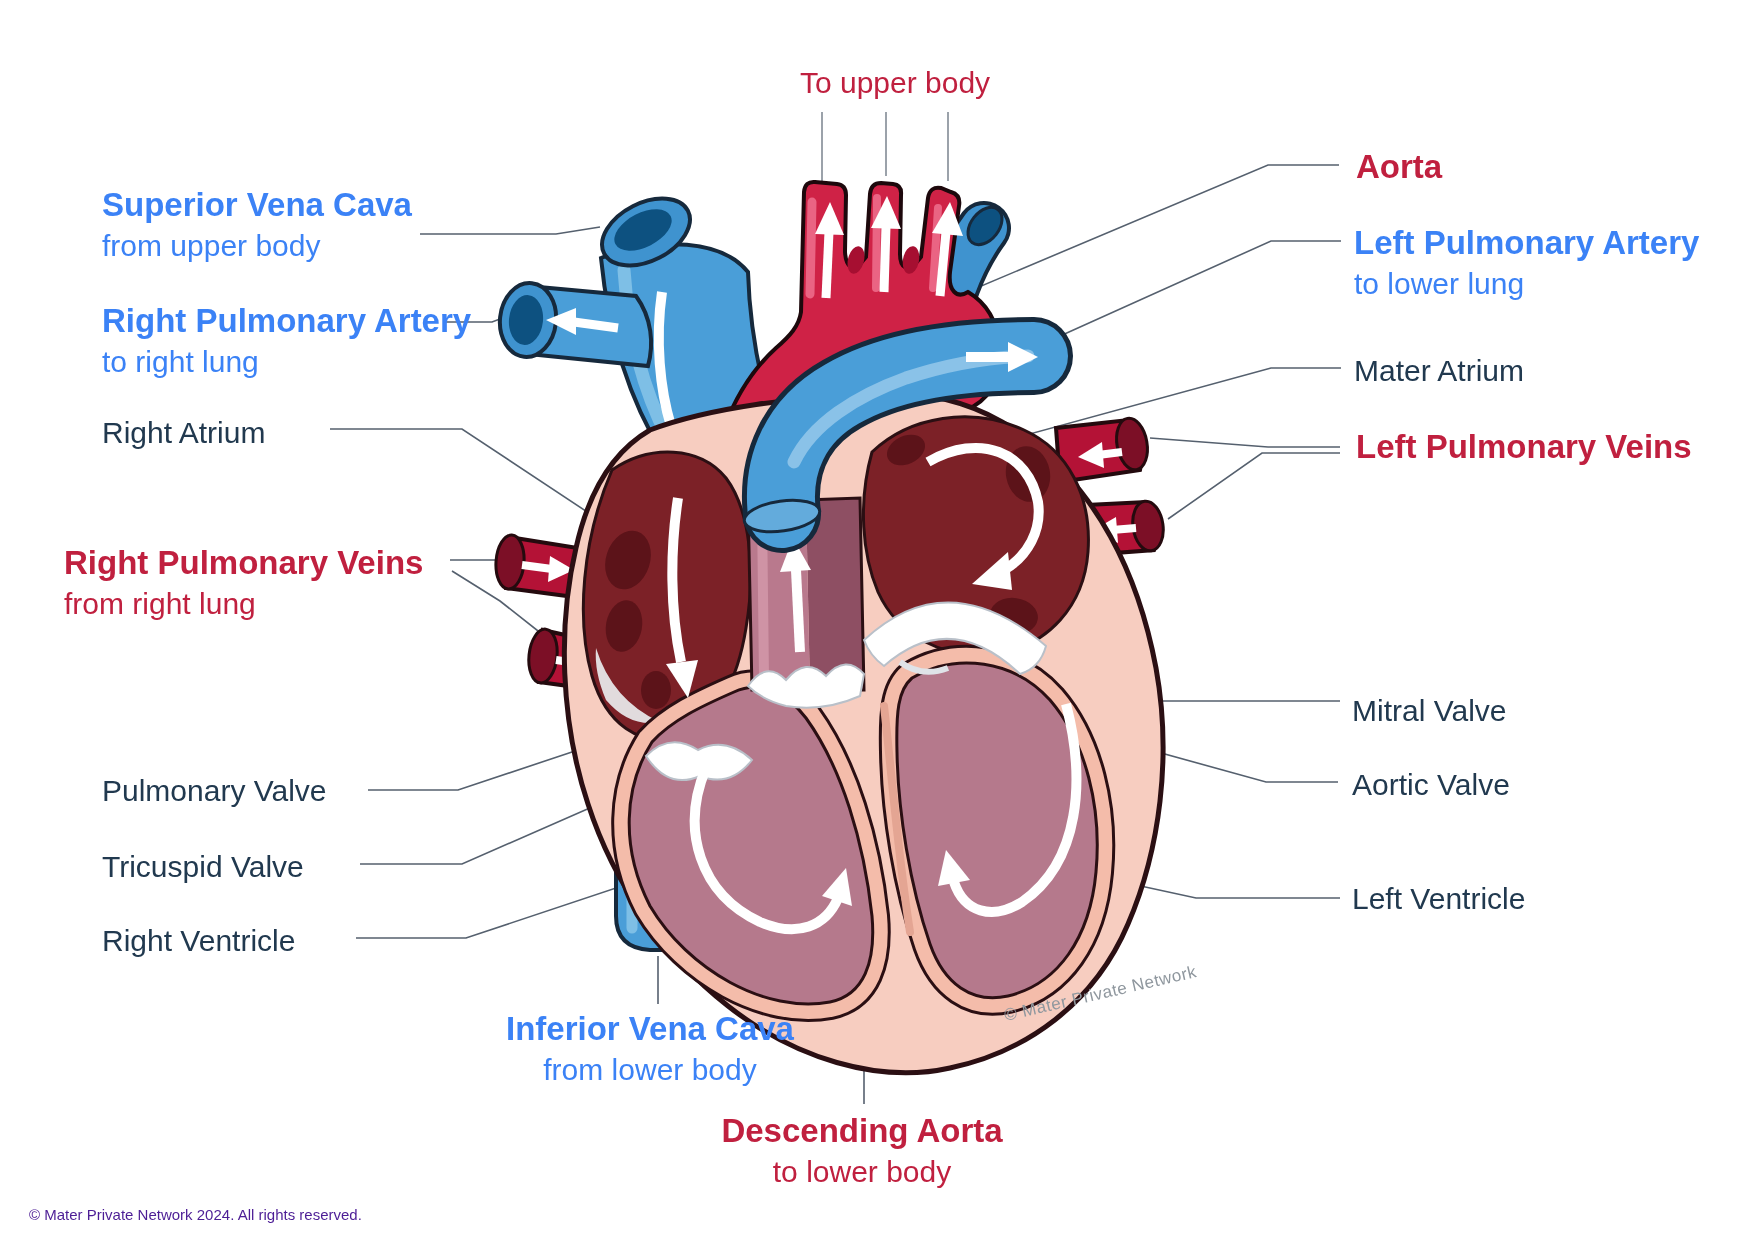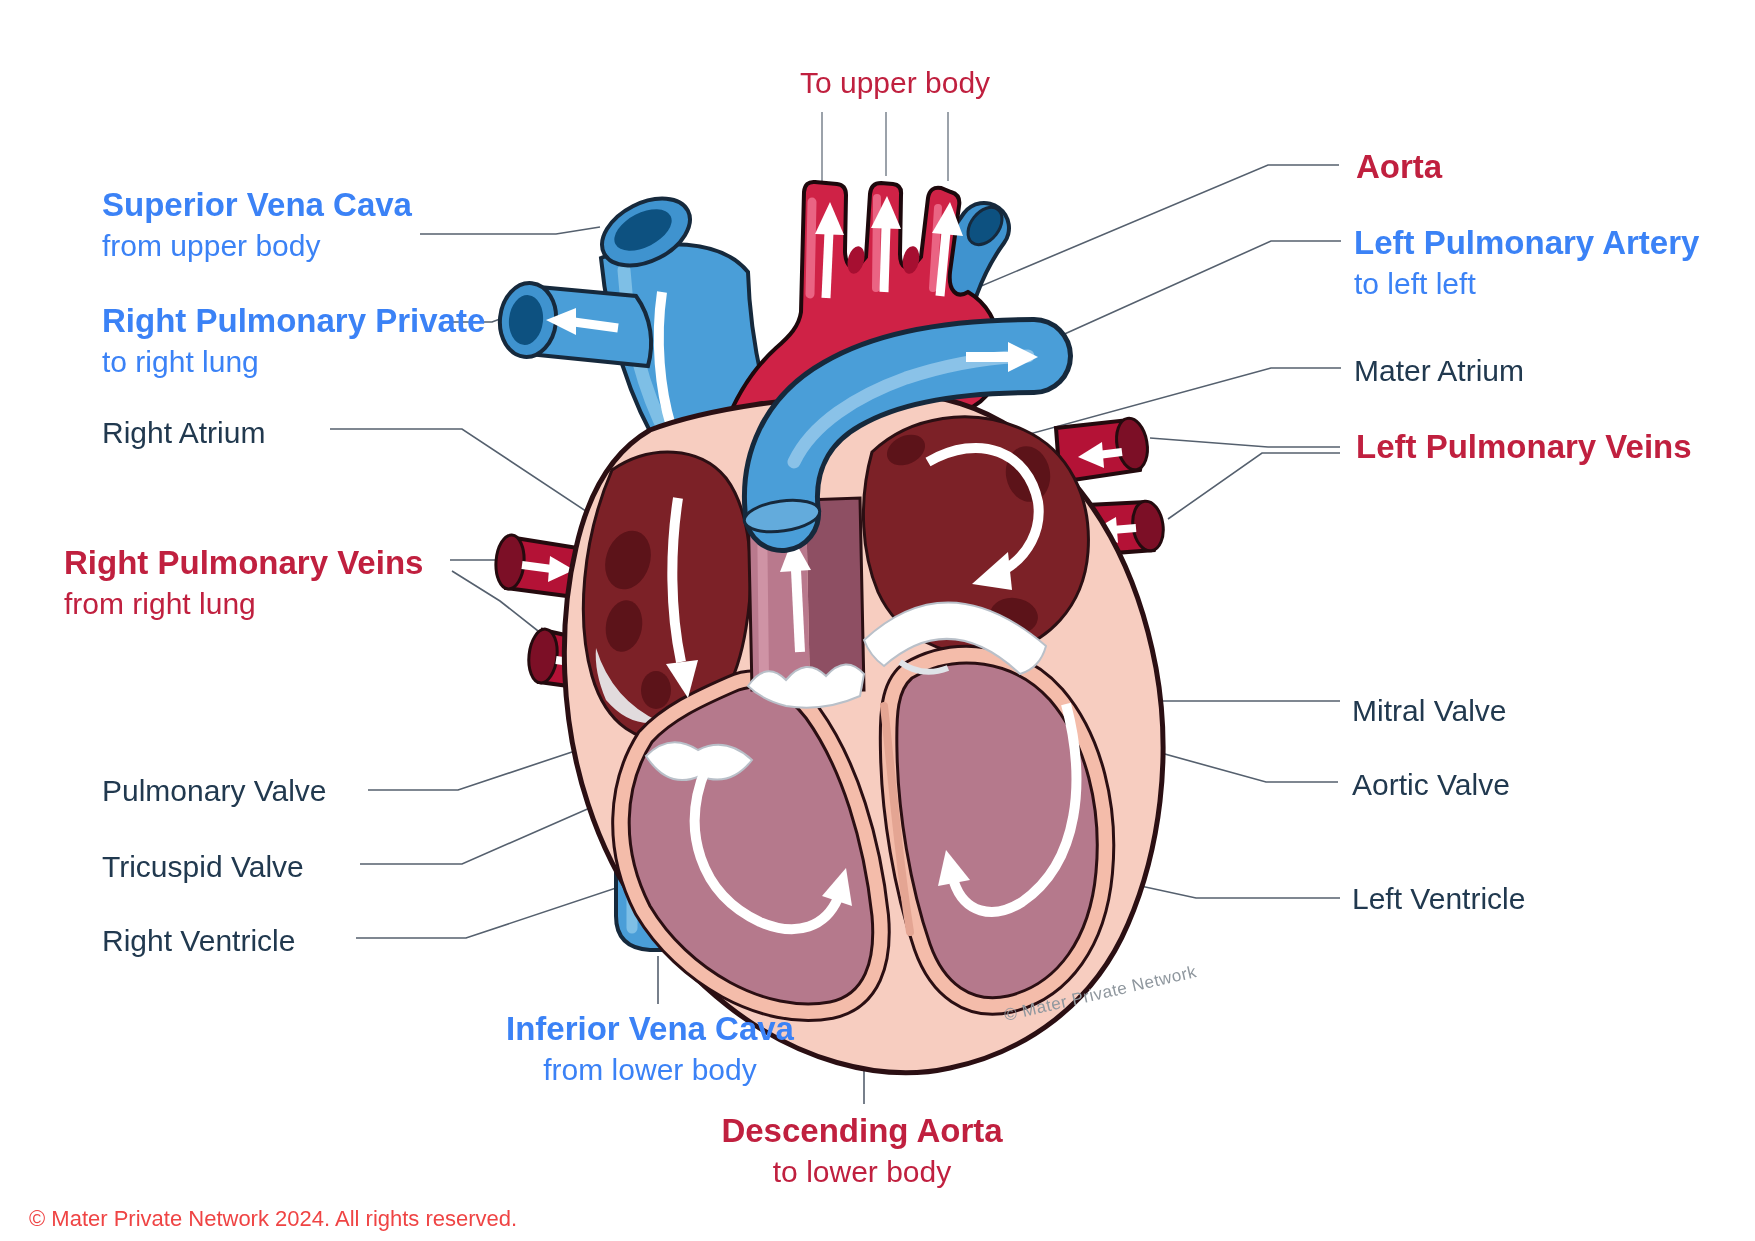--- a/index.html
+++ b/index.html
@@ -7,21 +7,21 @@
           font-family:"Liberation Sans",sans-serif;}
   svg{position:absolute;left:0;top:0;}
   .lbl{position:absolute;white-space:nowrap;line-height:41px;font-size:30px;color:#21394f;}
   .lbl .big{font-size:33px;font-weight:700;}
   .blue{color:#3b82f6;}
   .red{color:#c0203f;}
   .navy{color:#21394f;}
   .center{transform:translateX(-50%);text-align:center;}
   .watermark{position:absolute;left:1002px;top:984px;color:#8f979e;font-size:17px;
              transform:rotate(-13deg);letter-spacing:.5px;}
-  .footer{position:absolute;left:29px;top:1206px;font-size:22px;color:#ef4444;}
+  .footer{position:absolute;left:29px;top:1206px;font-size:15px;color:#4c1d95;}
 </style>
 </head>
 <body>
 
 <div class="canvas">
 
 <svg width="1755" height="1241" viewBox="0 0 1755 1241">
 
   <g fill="none" stroke="#55606e" stroke-width="1.6">
     <polyline points="822,112 822,182" stroke="#828b95"></polyline>
@@ -221,21 +221,21 @@
   <div class="lbl red center" style="left:895px;top:62px;">
     <div>To upper body</div>
   </div>
 
   <div class="lbl" style="left:102px;top:184px;">
     <div class="big blue">Superior Vena Cava</div>
     <div class="blue">from upper body</div>
   </div>
 
   <div class="lbl" style="left:102px;top:300px;">
-    <div class="big blue">Right Pulmonary Private</div>
+    <div class="big blue">Right Pulmonary Artery</div>
     <div class="blue">to right lung</div>
   </div>
 
   <div class="lbl navy" style="left:102px;top:412px;">
     <div>Right Atrium</div>
   </div>
 
   <div class="lbl" style="left:64px;top:542px;">
     <div class="big red">Right Pulmonary Veins</div>
     <div class="red">from right lung</div>
@@ -262,21 +262,21 @@
     <div class="big red">Descending Aorta</div>
     <div class="red">to lower body</div>
   </div>
 
   <div class="lbl" style="left:1356px;top:146px;">
     <div class="big red">Aorta</div>
   </div>
 
   <div class="lbl" style="left:1354px;top:222px;">
     <div class="big blue">Left Pulmonary Artery</div>
-    <div class="blue">to left left</div>
+    <div class="blue">to lower lung</div>
   </div>
 
   <div class="lbl navy" style="left:1354px;top:350px;">
     <div>Mater Atrium</div>
   </div>
 
   <div class="lbl" style="left:1356px;top:426px;">
     <div class="big red">Left Pulmonary Veins</div>
   </div>
 

